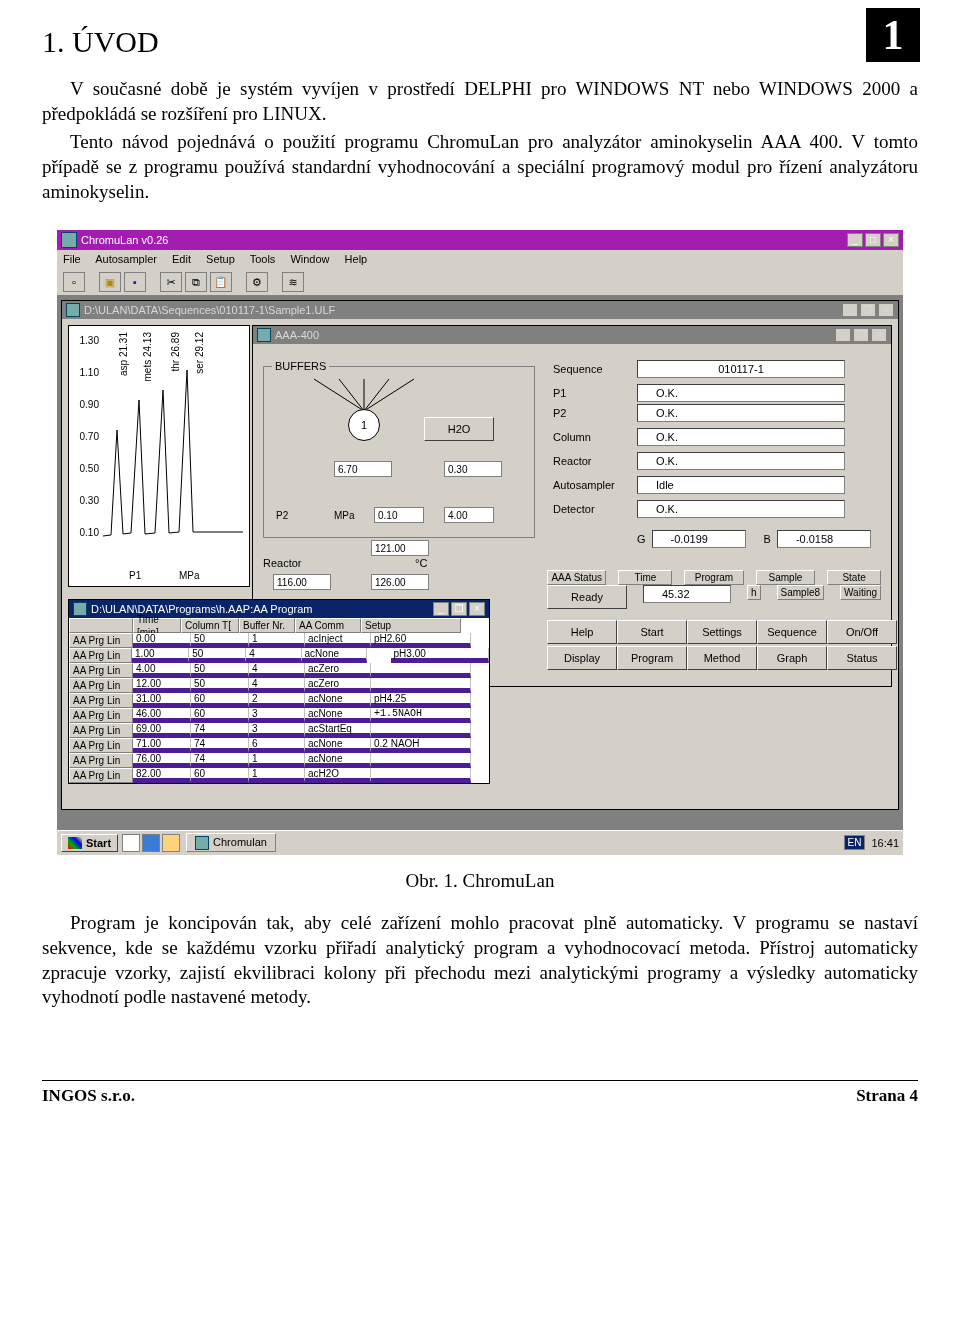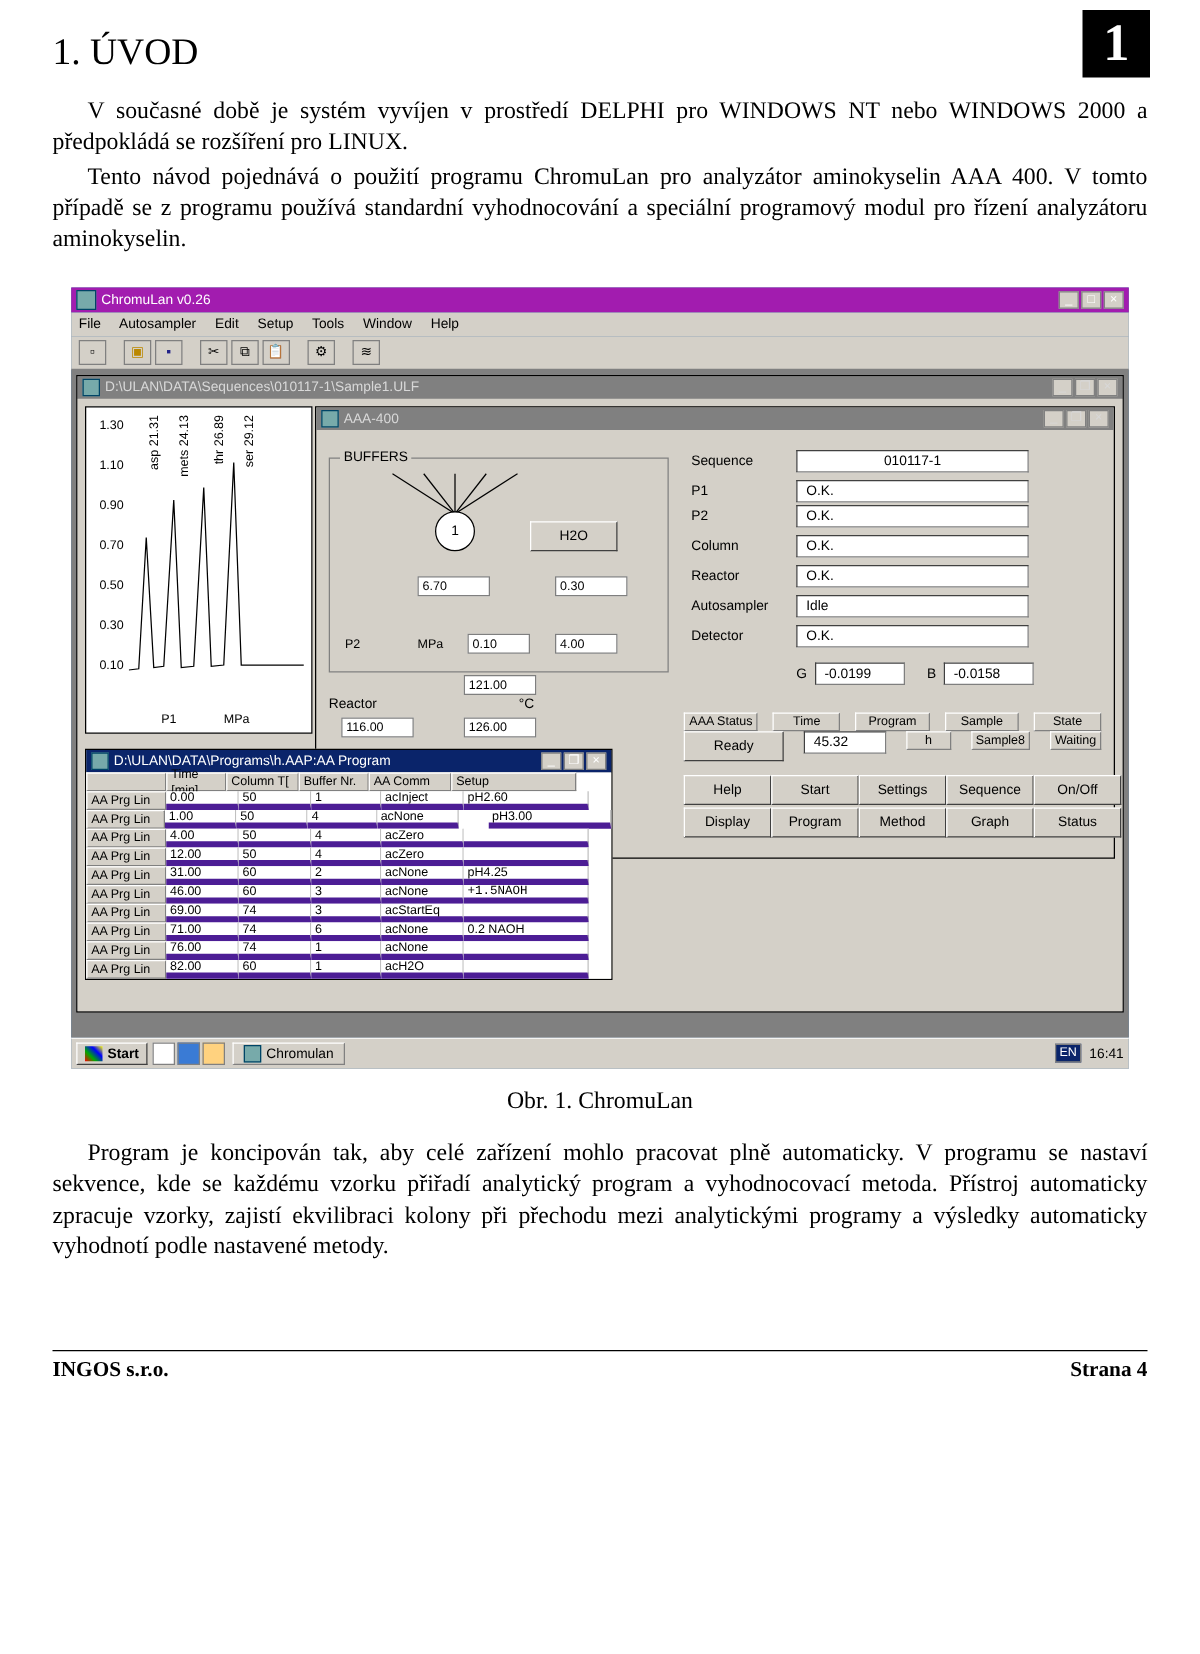--- a/index.html
+++ b/index.html
@@ -27,21 +27,21 @@
   .inner-title .t{flex:1}
   .client{background:#d4d0c8;position:relative}
   .chartpane{position:absolute;left:6px;top:6px;width:180px;height:260px;background:#fff;border:1px solid #000}
   .ytick{position:absolute;left:4px;font-size:10px;text-align:right;width:26px}
   .peaklbl{position:absolute;font-size:10px;writing-mode:vertical-rl;transform:rotate(180deg)}
   .aaa-win{position:absolute;left:190px;top:6px;right:6px;height:360px;border:1px solid #000;background:#d4d0c8}
   .group{position:absolute;border:1px solid #808080}
   .glabel{position:absolute;top:-8px;left:8px;background:#d4d0c8;padding:0 3px;font-size:11px}
   .fld{position:absolute;display:flex;align-items:center;font-size:11px}
   .fld .lab{width:84px}
-  .ro{background:#fff;border:1px solid #7f7f7f;border-top-color:#404040;border-left-color:#404040;height:16px;padding:0 7px;display:inline-flex;align-items:center;min-width:100px}
+  .ro{background:#fff;border:1px solid #7f7f7f;border-top-color:#404040;border-left-color:#404040;height:16px;padding:0 18px;display:inline-flex;align-items:center;min-width:100px}
   .btn{background:#d4d0c8;border:1px solid #fff;border-right-color:#404040;border-bottom-color:#404040;padding:2px 8px;font-size:11px;display:inline-flex;align-items:center;justify-content:center;min-width:52px;height:18px}
   .hdr{background:#d4d0c8;border:1px solid #808080;border-top-color:#fff;border-left-color:#fff;padding:1px 3px;font-size:10px;display:inline-flex;align-items:center;height:15px;box-sizing:border-box}
   .cell{background:#fff;border-right:1px solid #c0c0c0;border-bottom:5px solid #4c1d95;padding:1px 3px;font-size:10px;display:inline-flex;align-items:center;height:15px;box-sizing:border-box}
   .prg-win{position:absolute;left:6px;top:280px;width:420px;border:1px solid #000;background:#d4d0c8}
   .prg-grid{background:#fff}
   .prg-row{display:flex}
   .taskbar{background:#d4d0c8;height:24px;display:flex;align-items:center;padding:0 4px;font-size:11px;border-top:1px solid #fff}
   .taskbar .start{border:1px solid #fff;border-right-color:#404040;border-bottom-color:#404040;padding:1px 6px;font-weight:700;display:flex;align-items:center;gap:4px}
   .taskbar .task{border:1px solid #808080;border-top-color:#fff;border-left-color:#fff;padding:1px 8px;margin-left:6px}
   .taskbar .tray{margin-left:auto;display:flex;align-items:center;gap:6px}

